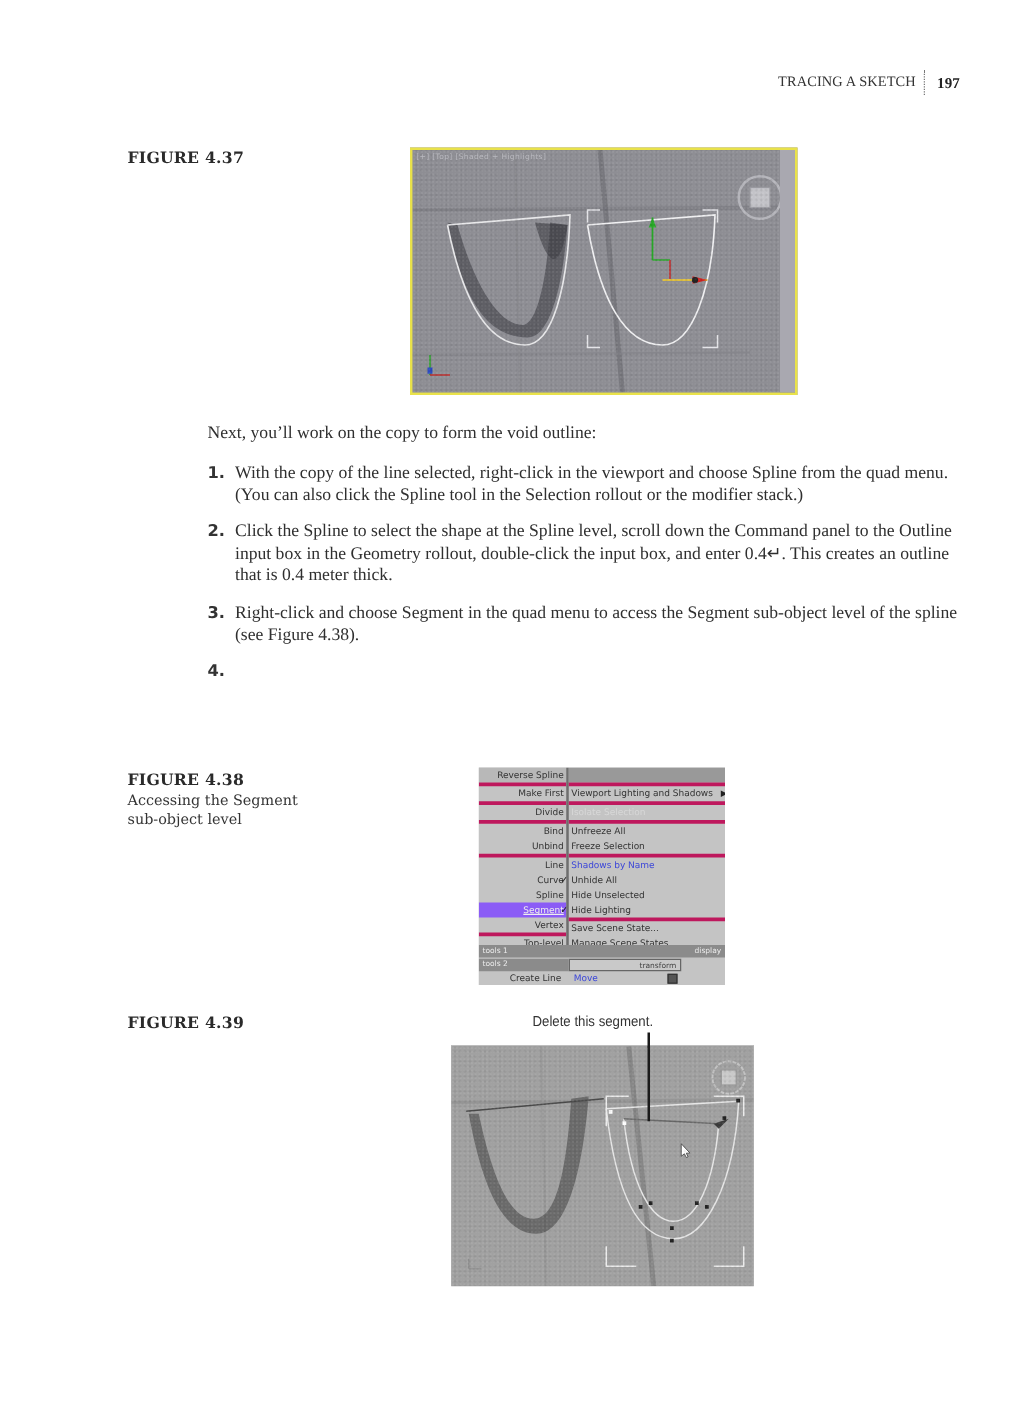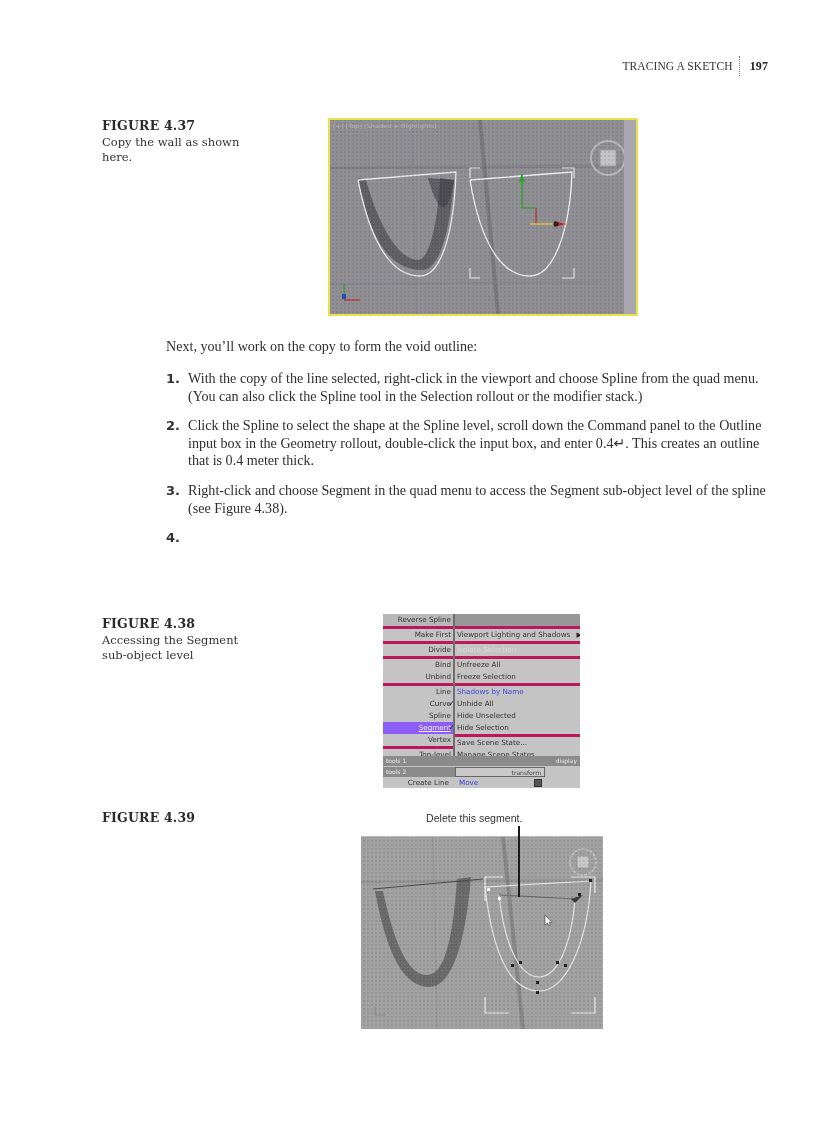--- a/index.html
+++ b/index.html
@@ -56,21 +56,20 @@
 <body>
 
 <div class="running-head">
   <span>TRACING A SKETCH</span>
   <span class="sep"></span>
   <span class="pnum">197</span>
 </div>
 
 <div class="fig-caption" style="top:118px;">
   <span class="fig-num">FIGURE 4.37</span>
-  <span>Copy the wall as shown here.</span>
 </div>
 
 <div class="fig37">
   <svg width="306" height="194" viewBox="0 0 306 194" style="position:absolute;left:0;top:0;">
     <rect x="0" y="0" width="306" height="194" fill="#8e8e94"></rect>
 
     <line x1="0" y1="48" x2="294" y2="46" stroke="#7a7a80" stroke-width="3" opacity="0.6"></line>
     <line x1="150" y1="0" x2="168" y2="194" stroke="#6a6a70" stroke-width="4" opacity="0.6"></line>
     <line x1="82" y1="0" x2="86" y2="194" stroke="#85858b" stroke-width="2" opacity="0.6"></line>
     <line x1="0" y1="164" x2="270" y2="162" stroke="#808086" stroke-width="2" opacity="0.5"></line>
@@ -160,21 +159,21 @@
     <div class="qm-item sep-top">
       <span>Viewport Lighting and Shadows</span>
       <span class="arrow">▶</span>
     </div>
     <div class="qm-item sep-top disabled">Isolate Selection</div>
     <div class="qm-item sep-top">Unfreeze All</div>
     <div class="qm-item">Freeze Selection</div>
     <div class="qm-item sep-top blue">Shadows by Name</div>
     <div class="qm-item">Unhide All</div>
     <div class="qm-item">Hide Unselected</div>
-    <div class="qm-item">Hide Selection</div>
+    <div class="qm-item">Hide Lighting</div>
     <div class="qm-item sep-top">Save Scene State...</div>
     <div class="qm-item">Manage Scene States...</div>
   </div>
   <div class="qm-band" style="top:142px;">
     <span class="l">tools 1</span>
     <span class="r">display</span>
   </div>
   <div class="qm-band" style="top:153px; width:72px;">
     <span class="l">tools 2</span>
   </div>

